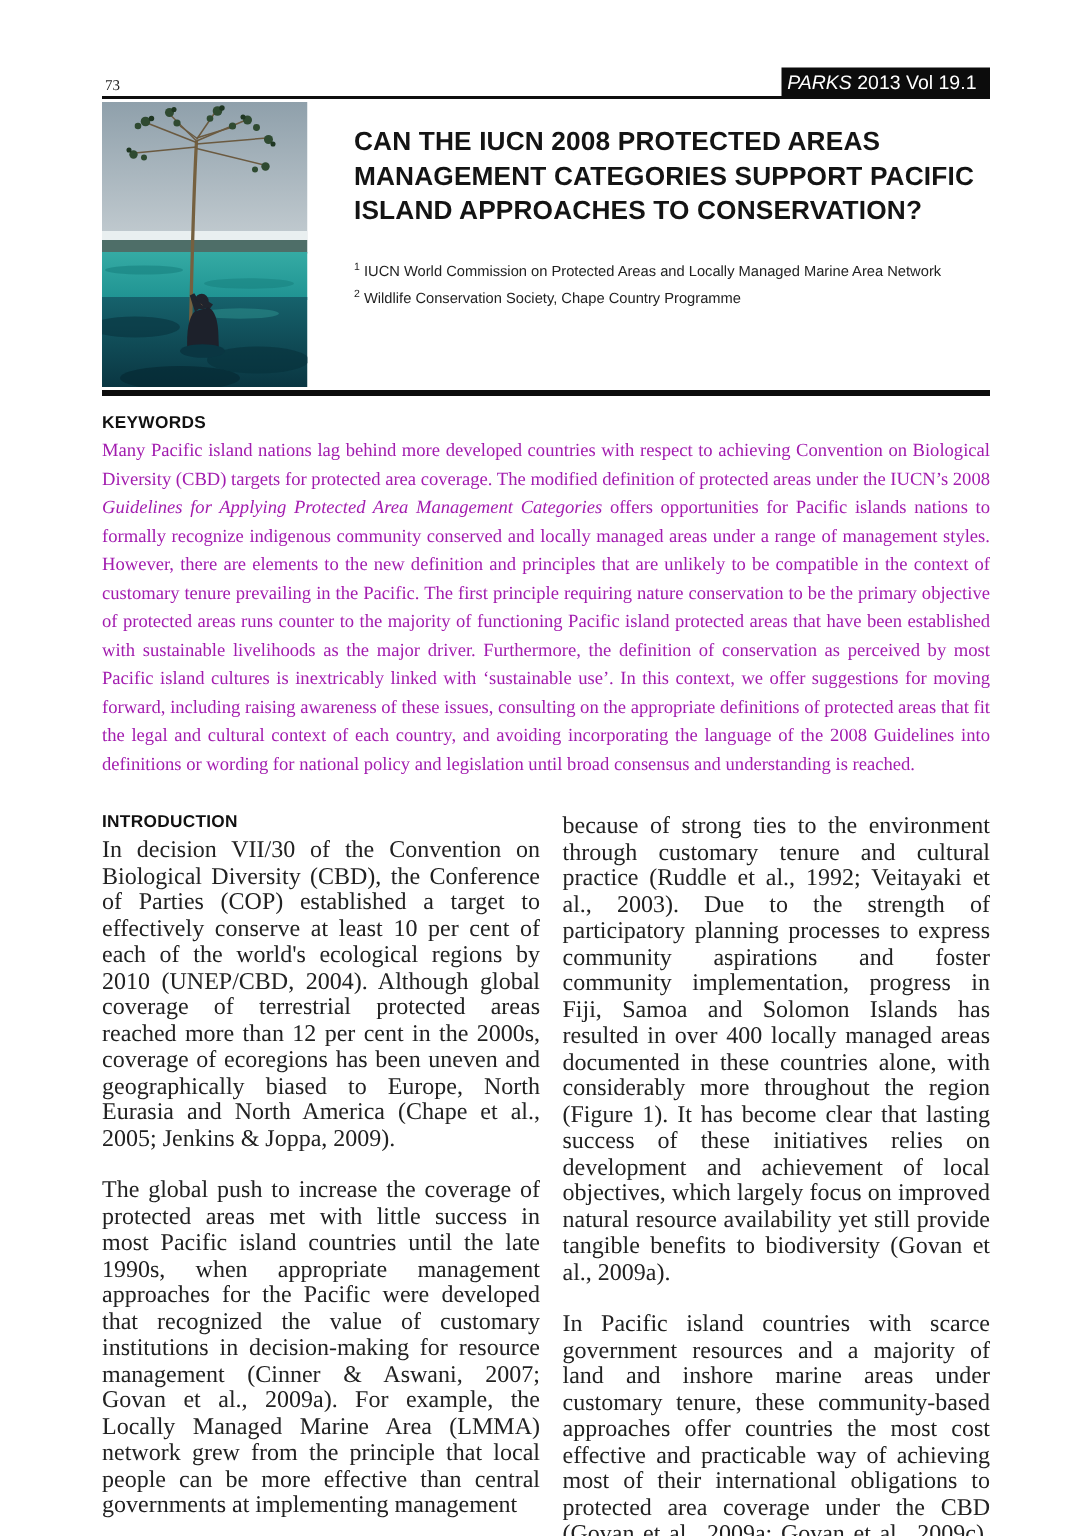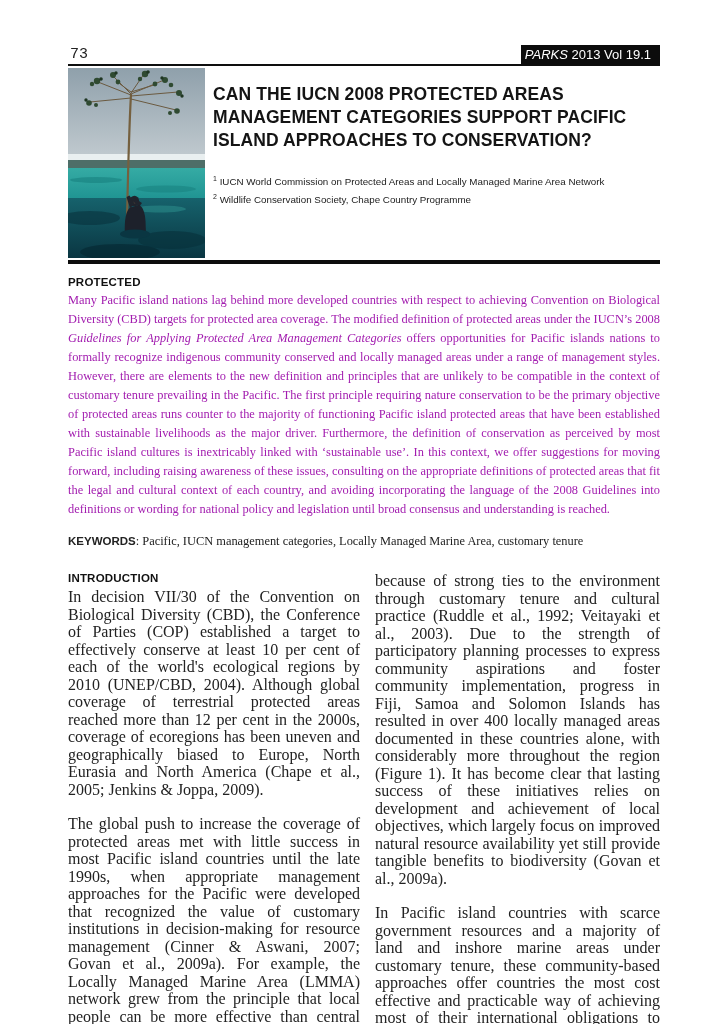--- a/index.html
+++ b/index.html
@@ -12,32 +12,32 @@
     font-family: "Liberation Serif", serif;
     color: #1e1e1e;
     padding: 46px 64px 0 68px;
     overflow: hidden;
   }
 
   
   .topbar { position: relative; height: 20px; border-bottom: 2.5px solid #0e0e0e; }
   .pagenum {
     position: absolute; left: 2px; bottom: 1px;
-    font-family: Liberation Mono, monospace; font-size: 15px; color: #222;
+    font-family: Liberation Serif, serif; font-size: 10px; color: #222;
   }
   .badge {
     position: absolute; right: 0; bottom: -1px;
     background: #0c0c0c; color: #ffffff;
     font-family: "Liberation Sans", sans-serif; font-size: 13px;
     padding: 3px 9px 3px 4px; line-height: 1.1; white-space: nowrap;
   }
   .badge .it { font-style: italic; }
 
   
-  .head-block { display: flex; gap: 8px; margin-top: 2px; }
+  .head-block { display: flex; gap: 31px; margin-top: 2px; }
   .photo { width: 137px; height: 190px; flex: 0 0 auto; display: block; }
   .title-col { flex: 1 1 auto; padding-top: 15px; }
   h1.title {
     margin: 0 0 19px 0;
     font-family: "Liberation Sans", sans-serif;
     font-weight: bold; font-size: 17.5px; line-height: 23px;
     color: #141414; letter-spacing: 0.1px;
   }
   .authors {
     font-family: "Liberation Sans", sans-serif;
@@ -187,25 +187,24 @@
       <div class="affils">
         <span class="line"><sup>1</sup><span> IUCN World Commission on Protected Areas and Locally Managed Marine Area Network</span></span>
         <span class="line"><sup>2</sup><span> Wildlife Conservation Society, Chape Country Programme</span></span>
       </div>
     </div>
   </div>
 
   <div class="thick-rule"></div>
 
   <div class="abstract-wrap">
-    <h2 class="sec-h">PROTECTED</h2>
+    <h2 class="sec-h">KEYWORDS</h2>
     <p class="abstract-body"><span>Many Pacific island nations lag behind more developed countries with respect to achieving Convention on Biological Diversity (CBD) targets for protected area coverage. The modified definition of protected areas under the IUCN’s 2008 </span><span class="it">Guidelines for Applying Protected Area Management Categories</span><span> offers opportunities for Pacific islands nations to formally recognize indigenous community conserved and locally managed areas under a range of management styles. However, there are elements to the new definition and principles that are unlikely to be compatible in the context of customary tenure prevailing in the Pacific. The first principle requiring nature conservation to be the primary objective of protected areas runs counter to the majority of functioning Pacific island protected areas that have been established with sustainable livelihoods as the major driver. Furthermore, the definition of conservation as perceived by most Pacific island cultures is inextricably linked with ‘sustainable use’. In this context, we offer suggestions for moving forward, including raising awareness of these issues, consulting on the appropriate definitions of protected areas that fit the legal and cultural context of each country, and avoiding incorporating the language of the 2008 Guidelines into definitions or wording for national policy and legislation until broad consensus and understanding is reached.</span></p>
   </div>
 
-  <div class="keywords"><span class="lbl">KEYWORDS</span><span>: Pacific, IUCN management categories, Locally Managed Marine Area, customary tenure</span></div>
 
   <div class="columns">
     <div class="col left">
       <h2 class="sec-h">INTRODUCTION</h2>
       <p>In decision VII/30 of the Convention on Biological Diversity (CBD), the Conference of Parties (COP) established a target to effectively conserve at least 10 per cent of each of the world's ecological regions by 2010 (UNEP/CBD, 2004). Although global coverage of terrestrial protected areas reached more than 12 per cent in the 2000s, coverage of ecoregions has been uneven and geographically biased to Europe, North Eurasia and North America (Chape et al., 2005; Jenkins &amp; Joppa, 2009).</p>
       <p>The global push to increase the coverage of protected areas met with little success in most Pacific island countries until the late 1990s, when appropriate management approaches for the Pacific were developed that recognized the value of customary institutions in decision-making for resource management (Cinner &amp; Aswani, 2007; Govan et al., 2009a). For example, the Locally Managed Marine Area (LMMA) network grew from the principle that local people can be more effective than central governments at implementing management</p>
     </div>
     <div class="col right">
       <p>because of strong ties to the environment through customary tenure and cultural practice (Ruddle et al., 1992; Veitayaki et al., 2003). Due to the strength of participatory planning processes to express community aspirations and foster community implementation, progress in Fiji, Samoa and Solomon Islands has resulted in over 400 locally managed areas documented in these countries alone, with considerably more throughout the region (Figure 1). It has become clear that lasting success of these initiatives relies on development and achievement of local objectives, which largely focus on improved natural resource availability yet still provide tangible benefits to biodiversity (Govan et al., 2009a).</p>
       <p>In Pacific island countries with scarce government resources and a majority of land and inshore marine areas under customary tenure, these community-based approaches offer countries the most cost effective and practicable way of achieving most of their international obligations to protected area coverage under the CBD (Govan et al., 2009a; Govan et al., 2009c). Without relying substantially on local management, Pacific countries will not achieve targets from the CBD's new</p>

